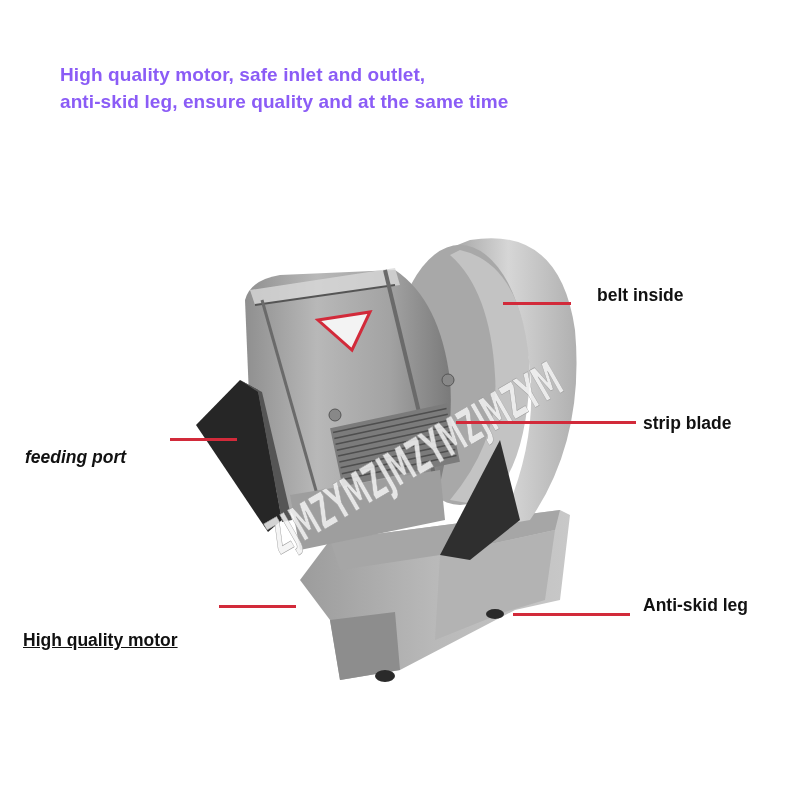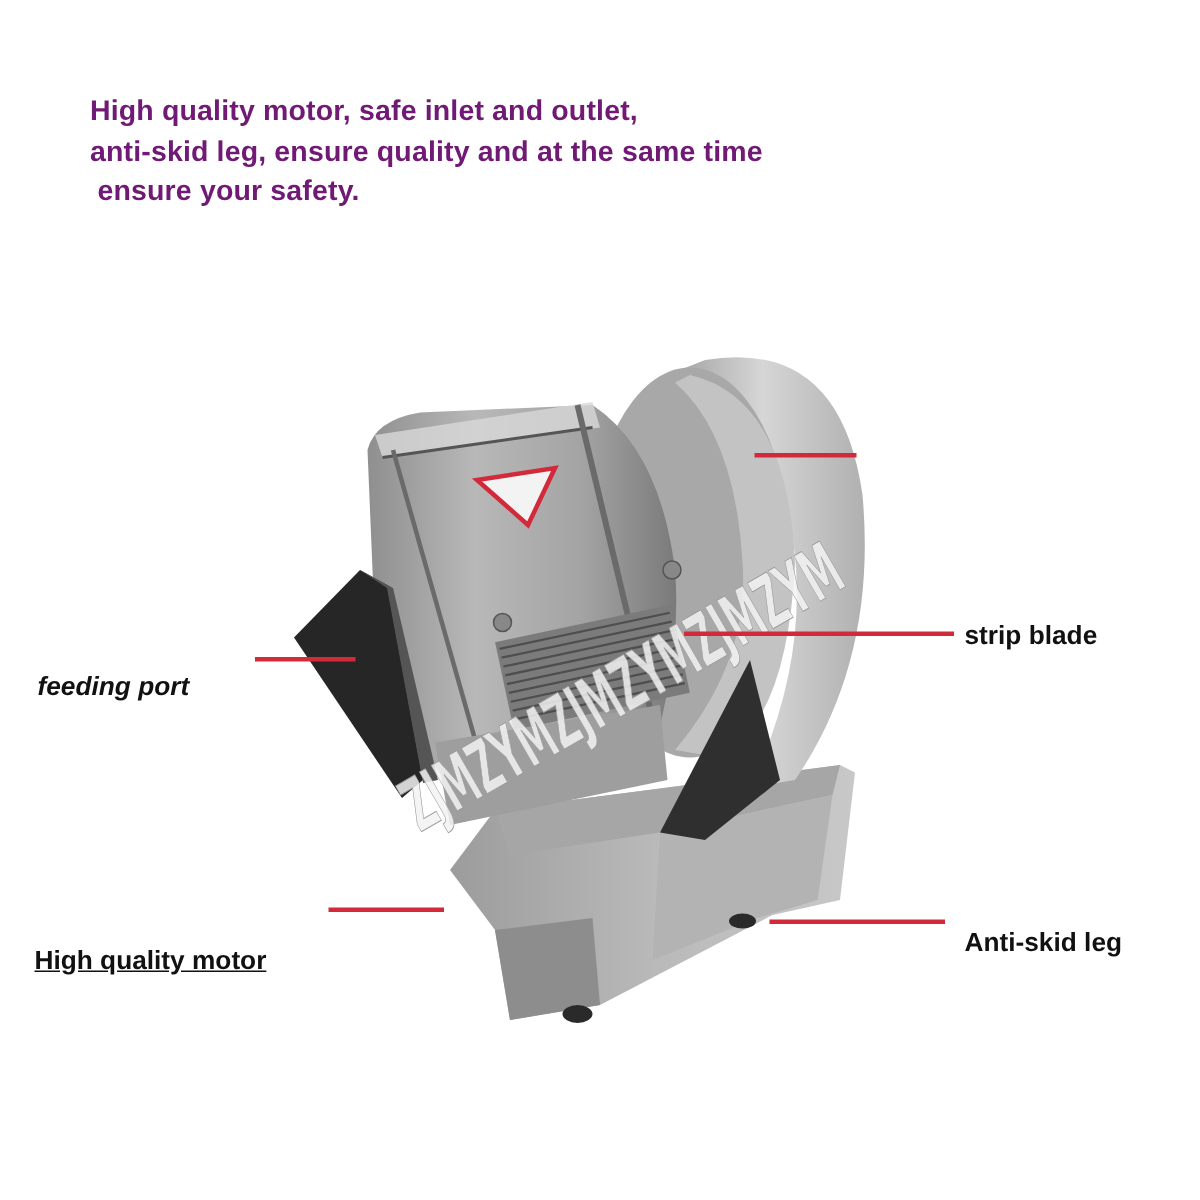--- a/index.html
+++ b/index.html
@@ -1,30 +1,29 @@
 <!DOCTYPE html>
 <html><head>
 <meta charset="utf-8">
 <style>
   html, body { margin: 0; padding: 0; background: #ffffff; }
   body { width: 800px; height: 800px; position: relative; overflow: hidden; font-family: "Liberation Sans", sans-serif; }
-  .headline { position: absolute; left: 60px; top: 62px; font-weight: bold; font-size: 19px; line-height: 26.5px; color: #701a75; letter-spacing: 0.1px; }
+  .headline { position: absolute; left: 60px; top: 62px; font-weight: bold; font-size: 19px; line-height: 26.5px; color: #8b5cf6; letter-spacing: 0.1px; }
   .headline div { white-space: nowrap; }
   .headline .l3 { padding-left: 5px; }
   .callout { position: absolute; font-weight: bold; color: #111; font-size: 17.5px; line-height: 22px; white-space: nowrap; }
   .leader { position: absolute; height: 3px; background: #d22a3a; }
   .machine { position: absolute; left: 0; top: 0; width: 800px; height: 800px; }
 </style>
 </head>
 <body>
 
 <div class="headline">
   <div class="l1">High quality motor, safe inlet and outlet,</div>
   <div class="l2">anti-skid leg, ensure quality and at the same time</div>
-  <div class="l3">ensure your safety.</div>
 </div>
 
 <svg class="machine" viewBox="0 0 800 800" xmlns="http://www.w3.org/2000/svg">
   <defs>
     <linearGradient id="drumGrad" x1="0" y1="0" x2="1" y2="0">
       <stop offset="0" stop-color="#8f8f8f"></stop>
       <stop offset="0.35" stop-color="#b8b8b8"></stop>
       <stop offset="0.7" stop-color="#a3a3a3"></stop>
       <stop offset="1" stop-color="#7a7a7a"></stop>
     </linearGradient>
@@ -88,34 +87,35 @@
     <polygon points="290,495 440,470 445,520 300,550" fill="#9e9e9e"></polygon>
   </g>
 
   <polygon points="196,425 240,380 258,390 282,520 268,532" fill="#262626"></polygon>
   <polygon points="240,380 262,392 292,520 282,522 258,392" fill="#555"></polygon>
 
   <text x="280" y="555" transform="rotate(-30 280 555)" font-family="'DejaVu Sans Condensed','DejaVu Sans', sans-serif" font-weight="bold" font-size="48" fill="#f2f2f2" fill-opacity="0.85" stroke="#9a9a9a" stroke-width="0.6" textLength="330" lengthAdjust="spacingAndGlyphs">ZJMZYMZJMZYMZJMZYM</text>
 </svg>
 
 <div class="callout" style="left:597px; top:284px;">
+  <div>belt inside</div>
 </div>
 <div class="leader" style="left:503px; top:302px; width:68px;"></div>
 
 <div class="callout" style="left:643px; top:412px;">
   <div>strip blade</div>
 </div>
 <div class="leader" style="left:456px; top:421px; width:180px;"></div>
 
 <div class="callout" style="left:25px; top:446px;font-style:italic;">
   <div>feeding port</div>
 </div>
 <div class="leader" style="left:170px; top:438px; width:67px;"></div>
 
 <div class="callout" style="left:23px; top:629px;text-decoration:underline;">
   <div>High quality motor</div>
 </div>
 <div class="leader" style="left:219px; top:605px; width:77px;"></div>
 
-<div class="callout" style="left:643px; top:617px;">
+<div class="callout" style="left:643px; top:594px;">
   <div>Anti-skid leg</div>
 </div>
 <div class="leader" style="left:513px; top:613px; width:117px;"></div>
 
 </body></html>

